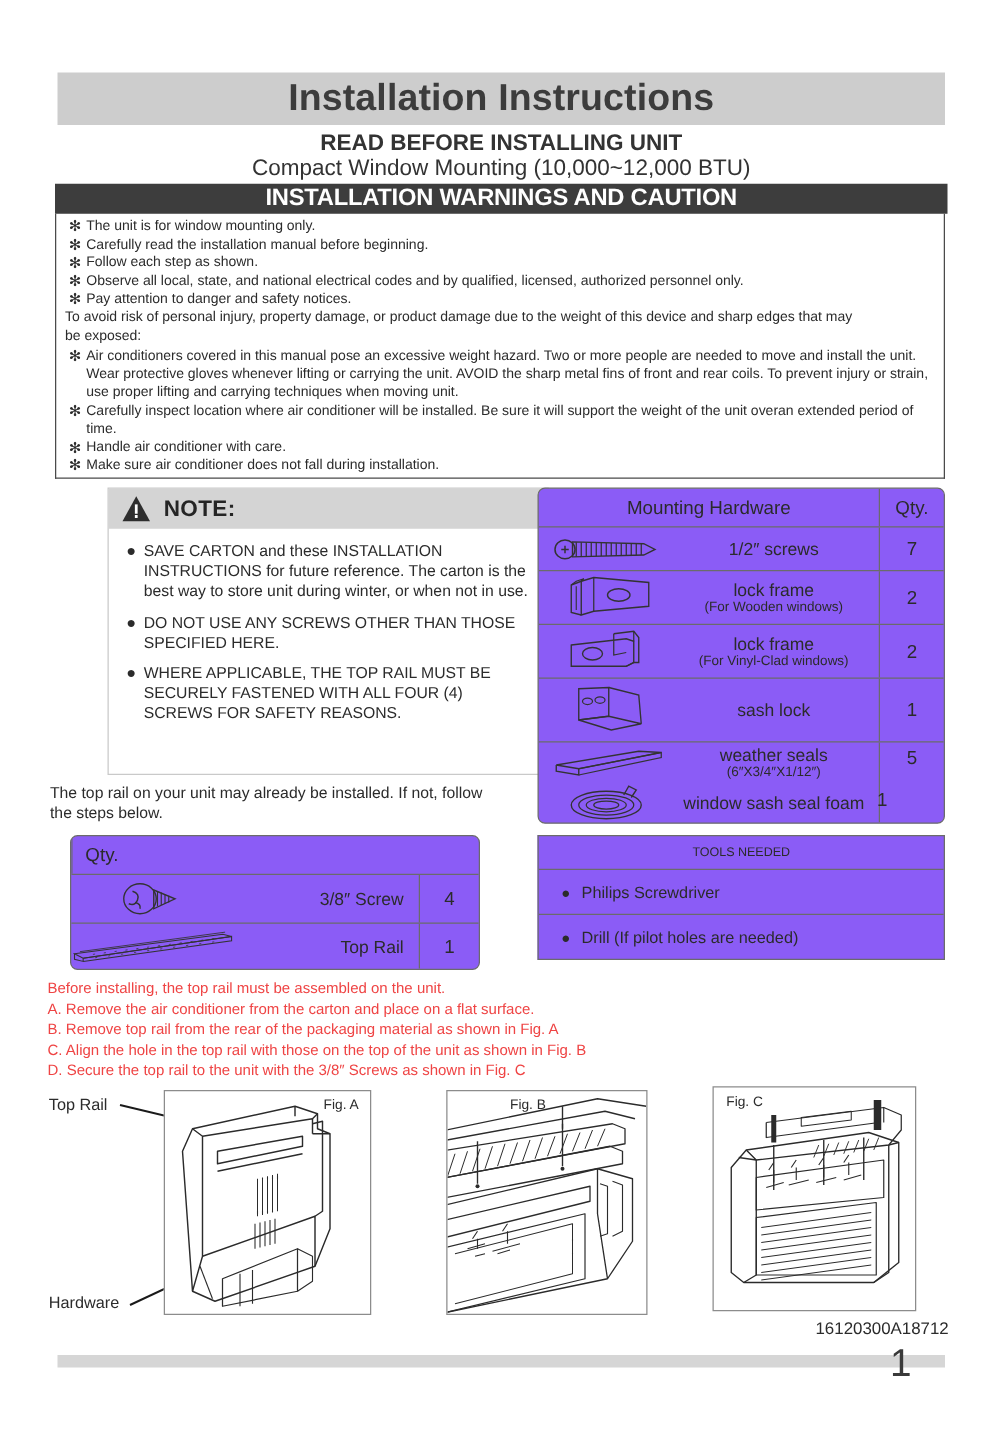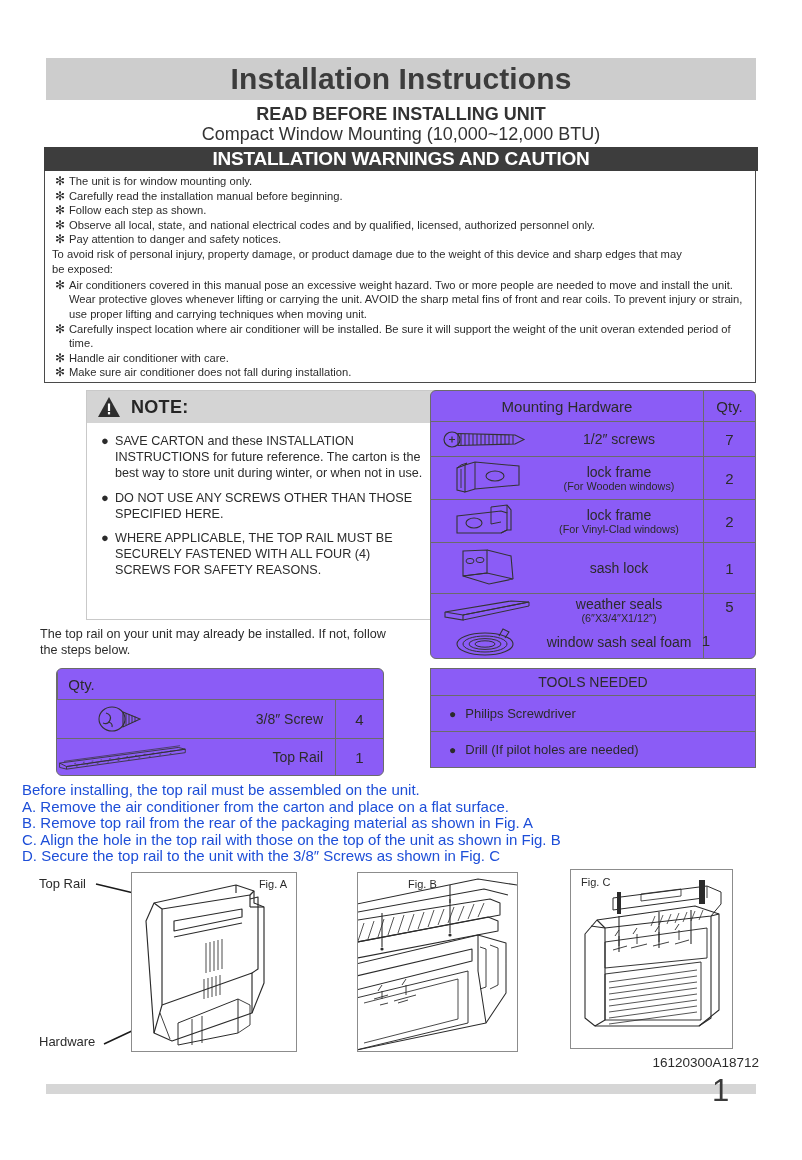--- a/index.html
+++ b/index.html
@@ -220,41 +220,41 @@
   #top-rail-hardware-table .row.hdr { height: 30px; }
   #top-rail-hardware-table .r-screw { height: 38px; }
   #top-rail-hardware-table .r-rail { height: 36px; }
   #top-rail-hardware-table .c-qty { width: 48px; flex: 0 0 48px; }
   .tr-art { width: 130px; flex: 0 0 130px; display:flex; align-items:center; justify-content:center; height:100%; }
   .tr-label { flex: 1; text-align: right; padding-right: 12px; font-size: 14px; }
 
   
   #tools-needed-table { left: 430px; top: 668px; width: 326px; border-radius: 0; }
   #tools-needed-table .row.hdr { height: 26px; }
-  #tools-needed-table .row.hdr .c-main { justify-content: center; font-size: 14px; }
+  #tools-needed-table .row.hdr .c-main { justify-content: center; font-size: 10px; }
   #tools-needed-table .r-tool { height: 35px; }
   #tools-needed-table .r-tool .c-main { padding-left: 18px; font-size: 13px; }
   #tools-needed-table .r-tool .bullet { margin-right: 9px; font-size: 12px; }
 
   
   .para-top-rail {
     position: absolute;
     left: 40px; top: 626px;
     width: 350px;
     font-size: 12.6px;
     line-height: 16px;
     color: #2b2b2b;
   }
   .steps {
     position: absolute;
-    left: 22px; top: 782px;
+    left: 38px; top: 782px;
     width: 600px;
-    font-size: 15px;
+    font-size: 12px;
     line-height: 16.6px;
-    color: #1d4ed8;
+    color: #ef4444;
   }
   .steps div { white-space: nowrap; }
 
   
   .fig {
     position: absolute;
     border: 1px solid #8c8c8c;
     box-sizing: border-box;
     background: #ffffff;
     overflow: hidden;

